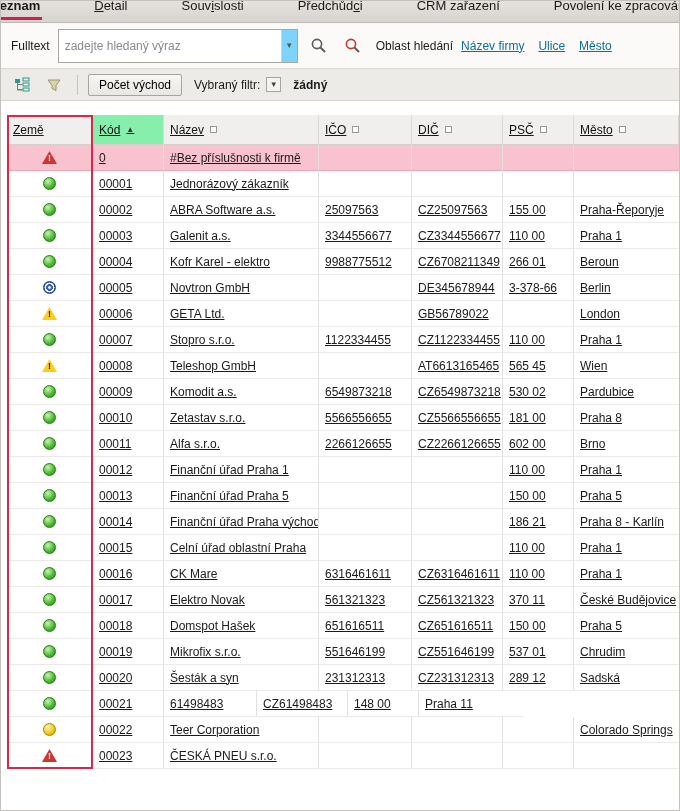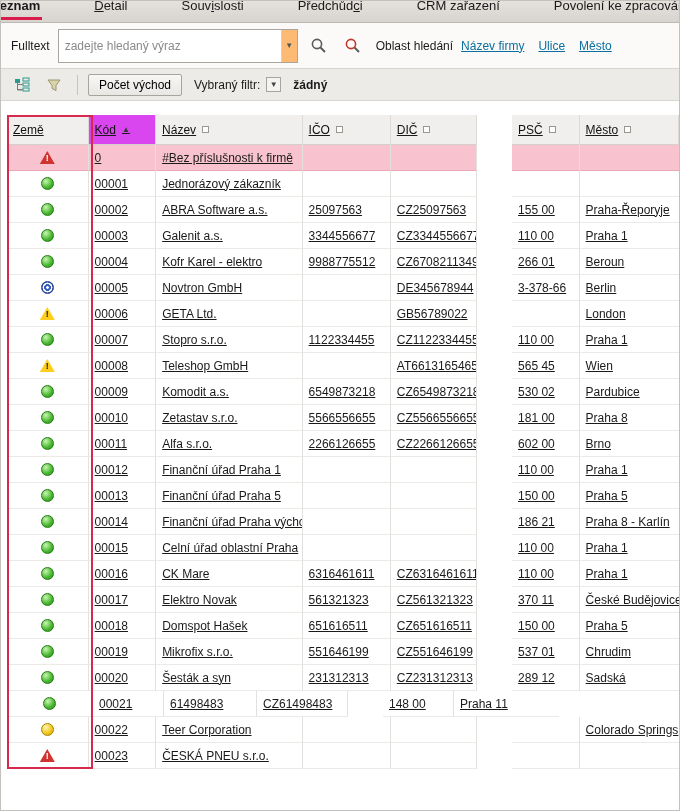--- a/index.html
+++ b/index.html
@@ -10,21 +10,21 @@
   
   .tabbar { height:22px; background:linear-gradient(#e5e2de,#d7d4cf); border-bottom:1px solid #bdb9b3; display:flex; align-items:flex-end; overflow:hidden;justify-content:center; }
   .tab { padding:0 25px 0 25px; height:34px; display:flex; align-items:center; cursor:default; white-space:nowrap; font-size:13px; }
   .tab .tab-label { padding:7px 2px 4px 2px; border-bottom:3px solid transparent; }
   .tab.active .tab-label { font-weight:bold; border-bottom:3px solid #d91c4b; }
   .acc { text-decoration:underline; }
 
   
   .searchbar { height:46px; background:#fbfaf9; border-bottom:1px solid #d9d6d1; display:flex; align-items:center; padding:0 10px; gap:8px; }
   .lbl { color:#1a1a1a; }
-  .input-wrap { display:flex; align-items:center; width:240px; height:34px; background:#fdba74; border:1px solid #a9a6a0; }
+  .input-wrap { display:flex; align-items:center; width:240px; height:34px; background:#7dd3fc; border:1px solid #a9a6a0; }
   .input-wrap input { flex:1; border:none; outline:none; height:100%; padding:0 6px; font-family:inherit; font-size:12px; color:#333; }
   .input-wrap input::placeholder { color:#8a8a8a; }
   .dd-arrow { width:16px; height:100%; display:flex; align-items:center; justify-content:center; color:#555; font-size:8px; border-left:1px solid #d5d2cd; cursor:pointer; }
   .icon-btn { width:26px; height:26px; display:flex; align-items:center; justify-content:center; cursor:pointer; border-radius:2px; }
   .links { display:flex; gap:14px; }
   .slink { color:#0b6fa0; text-decoration:underline; cursor:pointer; white-space:nowrap; }
   .oblast { margin-left:2px; white-space:nowrap; }
 
   
   .toolbar { height:32px; background:#edebe8; border-bottom:1px solid #d9d6d1; display:flex; align-items:center; padding:0 8px; gap:6px; }
@@ -39,27 +39,27 @@
     --w-zeme:86px; --w-kod:71px; --w-nazev:155px; --w-ico:93px; --w-dic:91px; --w-psc:71px; --w-mesto:105px;
   }
   .table-wrap { position:relative; margin:14px 0 0 6px; width:672px; }
   .trow { display:flex; height:26px;text-decoration:underline; }
   .cell { border-right:1px solid #e3e1dd; border-bottom:1px solid #eceae6; display:flex; align-items:center; padding:0 6px; overflow:hidden; white-space:nowrap; }
   .c-zeme { width:var(--w-zeme); justify-content:center; }
   .c-kod { width:var(--w-kod); }
   .c-nazev { width:var(--w-nazev); }
   .c-ico { width:var(--w-ico); }
   .c-dic { width:var(--w-dic); }
-  .c-psc { width:var(--w-psc);margin-left:35px; }
+  .c-psc { width:var(--w-psc); }
   .c-mesto { width:var(--w-mesto); border-right:none; }
 
   .thead { height:30px; }
   .thead .cell { background:#f1efed; border-bottom:1px solid #d4d1cc; border-right:1px solid #ddd9d4; color:#111; }
   .thead .c-zeme { justify-content:flex-start; }
-  .thead .c-kod { background:#d946ef; }
+  .thead .c-kod { background:#86efac; }
   .sq { display:inline-block; width:7px; height:7px; border:1px solid #9a9792; margin-left:6px; background:#fdfdfc; }
   .sort { font-size:8px; margin-left:6px; color:#333; }
 
   .trow.highlight .cell { background:#f8c3ce; border-bottom-color:#eba9b8; }
 
   
   .col-outline { position:absolute; left:0; top:0; width:var(--w-zeme); height:100%; border:2px solid #d52a4c; pointer-events:none; z-index:5; }
 
   
   .status-icon { width:13px; height:13px; display:inline-block; flex:0 0 auto; }

